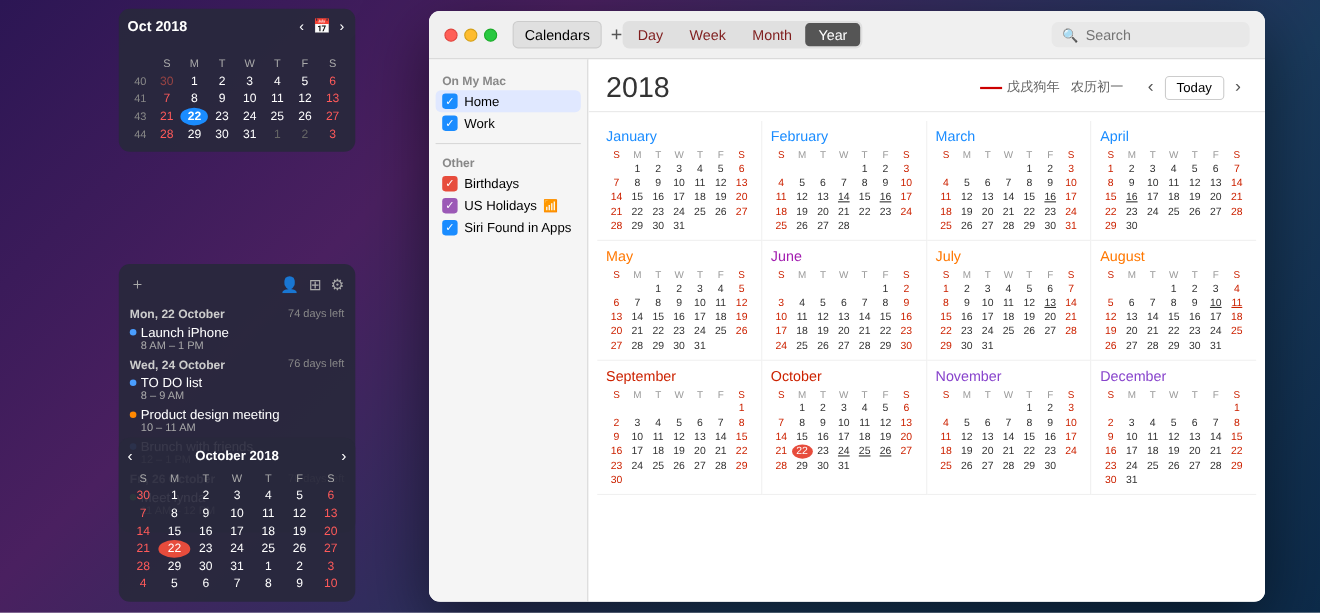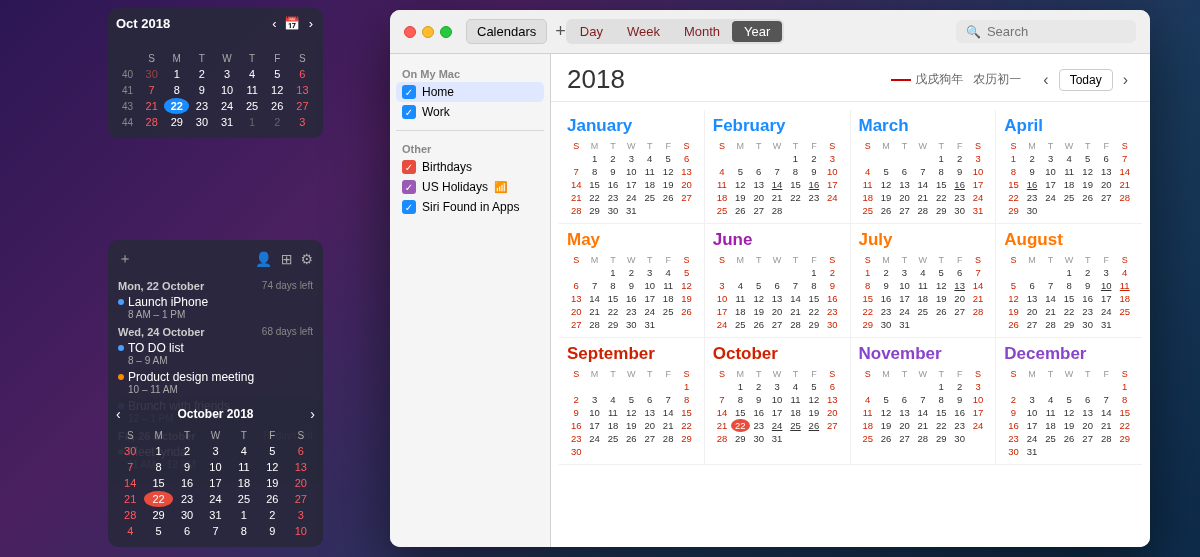--- a/index.html
+++ b/index.html
@@ -211,21 +211,21 @@
       width: 100%;
       color: #333;
     }
 
     
     .app-body {
       display: flex;
       height: calc(100% - 44px);
     }
     .sidebar {
-      width: 161px;
+      width: 145px;
       background: #f5f5f5;
       border-right: 1px solid #d0d0d0;
       padding: 10px 6px;
       font-size: 12px;
       overflow-y: auto;
     }
     .sidebar-section-label {
       font-size: 11px;
       color: #888;
       font-weight: 600;
@@ -324,22 +324,22 @@
       gap: 0;
       padding: 8px 8px;
     }
     .month-block {
       padding: 6px 8px;
       border-right: 1px solid #f0f0f0;
       border-bottom: 1px solid #f0f0f0;
     }
     .month-block:nth-child(4n) { border-right: none; }
     .month-name {
-      font-size: 17px;
-      font-weight: 700;
+      font-size: 13px;
+      font-weight: 400;
       color: #1a8cff;
       margin-bottom: 4px;
     }
     .mini-month-grid {
       width: 100%;
       border-collapse: collapse;
       font-size: 9.5px;
     }
     .mini-month-grid th {
       text-align: center;
@@ -469,21 +469,21 @@
     <span class="day-name">Mon, 22 October</span>
     <span class="days-left">74 days left</span>
   </div>
   <div class="event-item blue">
     <span class="event-title">Launch iPhone</span>
     <span class="event-time">8 AM – 1 PM</span>
   </div>
 
   <div class="event-day-header">
     <span class="day-name">Wed, 24 October</span>
-    <span class="days-left">68 days left</span>
+    <span class="days-left">76 days left</span>
   </div>
   <div class="event-item blue">
     <span class="event-title">TO DO list</span>
     <span class="event-time">8 – 9 AM</span>
   </div>
   <div class="event-item orange">
     <span class="event-title">Product design meeting</span>
     <span class="event-time">10 – 11 AM</span>
   </div>
   <div class="event-item blue">

